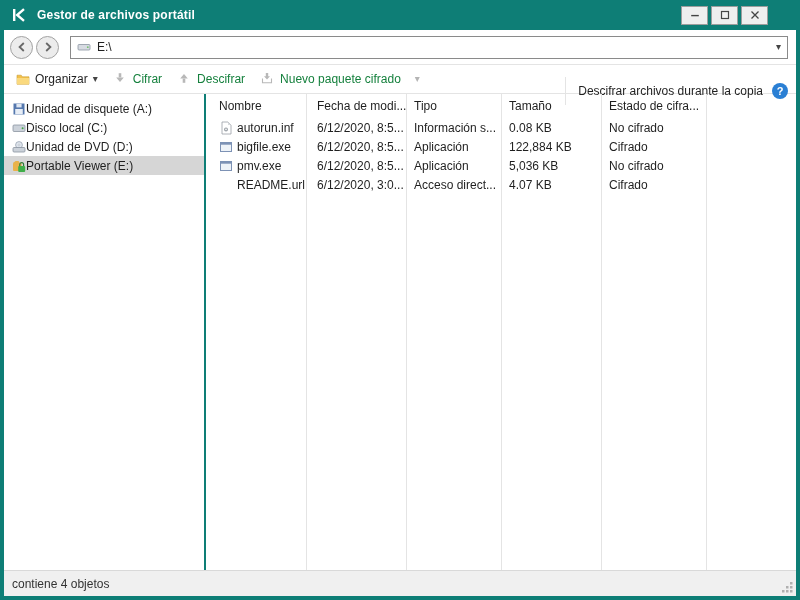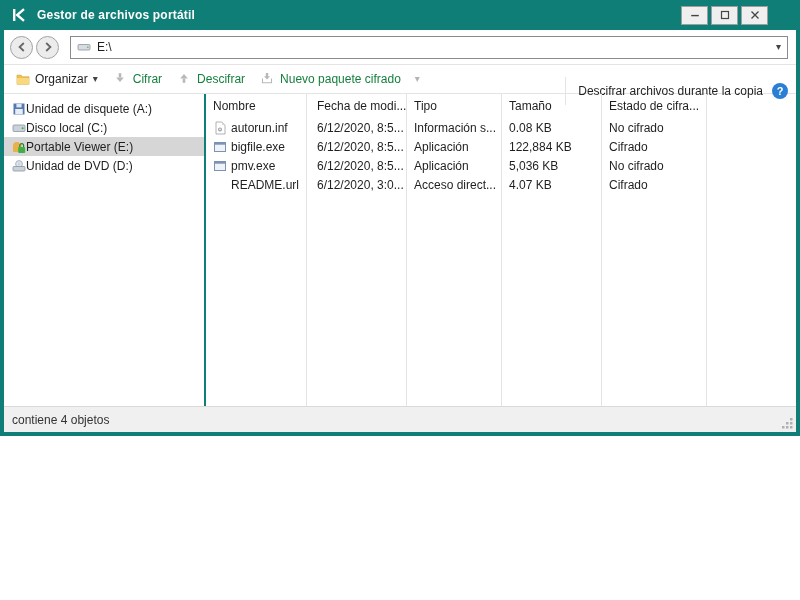--- a/index.html
+++ b/index.html
@@ -5,21 +5,21 @@
   * { box-sizing: border-box; margin: 0; padding: 0; }
   html, body { width: 800px; height: 600px; overflow: hidden; }
   body {
     font-family: "Liberation Sans", sans-serif;
     font-size: 12px;
     color: #1f1f1f;
     background: #fff;
   }
   .window {
     position: relative;
-    width: 800px; height: 436px;
+    width: 800px; height: 600px;
     background: #0e7e76;
   }
   
   .titlebar {
     height: 30px;
     display: flex; align-items: center;
     padding: 0 8px 0 10px;
     color: #fff;
   }
   .logo { width: 18px; height: 18px; margin-right: 9px; flex: 0 0 auto; display: flex; }
@@ -92,21 +92,21 @@
   .side-item.selected { background: #d6d6d6; }
   .icon14 { width: 14px; height: 14px; flex: 0 0 auto; display: flex; }
   .v-divider { width: 2px; background: #0e7e76; flex: 0 0 auto; }
   .filelist { flex: 1; position: relative; min-width: 0; }
   .gridline { position: absolute; top: 0; bottom: 0; width: 1px; background: #e4e4e4; }
   .flrow { display: flex; position: relative; }
   .header-row { height: 24px; align-items: center; }
   .header-row .cell { cursor: pointer; }
   .frow { height: 19px; align-items: center; cursor: pointer; }
   .cell { padding-left: 8px; white-space: nowrap; overflow: hidden; flex: 0 0 auto; display: flex; align-items: center; }
-  .c-name { width: 100px; gap: 4px; padding-left: 7px; }
+  .c-name { width: 100px; gap: 4px; padding-left: 13px; }
   .c-date { width: 100px; padding-left: 11px; }
   .c-type { width: 95px; }
   .c-size { width: 100px; }
   .c-status { width: 105px; }
   
   .statusbar {
     height: 26px; flex: 0 0 auto;
     background: #f0f0f0; border-top: 1px solid #d9d9d9;
     display: flex; align-items: center; padding-left: 8px;
     position: relative; color: #333;
@@ -239,40 +239,40 @@
         </div>
         <div class="side-item">
           <span class="icon14">
             <svg viewBox="0 0 14 14" width="14" height="14">
                 <rect x="1" y="4" width="12" height="6.5" rx="1" fill="#ccd2da" stroke="#8b94a1" stroke-width="0.8"></rect>
                 <circle cx="10.6" cy="7.2" r="1" fill="#43a546"></circle>
               </svg>
           </span>
           <span>Disco local (C:)</span>
         </div>
+        <div class="side-item">
+          <span class="icon14">
+            <svg viewBox="0 0 14 14" width="14" height="14">
+                <circle cx="7" cy="5" r="3.4" fill="#e3e8f0" stroke="#98a2b0" stroke-width="0.8"></circle>
+                <circle cx="7" cy="5" r="1" fill="#fff" stroke="#98a2b0" stroke-width="0.5"></circle>
+                <rect x="1" y="7.5" width="12" height="4.5" rx="1" fill="#ccd2da" stroke="#8b94a1" stroke-width="0.8"></rect>
+              </svg>
+          </span>
+          <span>Unidad de DVD (D:)</span>
+        </div>
         <div class="side-item selected">
           <span class="icon14">
             <svg viewBox="0 0 14 14" width="14" height="14">
                 <path d="M1 4 l2.6-2 h3 l1 2z" fill="#e8b24a"></path>
                 <rect x="1" y="3.8" width="8.6" height="8.2" rx="1" fill="#e8b24a"></rect>
                 <rect x="6.2" y="7" width="7" height="6" rx="1" fill="#3fae49"></rect>
                 <path d="M7.8 7 V5.6 a1.9 1.9 0 0 1 3.8 0 V7" fill="none" stroke="#2e7d36" stroke-width="1.2"></path>
               </svg>
           </span>
           <span>Portable Viewer (E:)</span>
-        </div>
-        <div class="side-item">
-          <span class="icon14">
-            <svg viewBox="0 0 14 14" width="14" height="14">
-                <circle cx="7" cy="5" r="3.4" fill="#e3e8f0" stroke="#98a2b0" stroke-width="0.8"></circle>
-                <circle cx="7" cy="5" r="1" fill="#fff" stroke="#98a2b0" stroke-width="0.5"></circle>
-                <rect x="1" y="7.5" width="12" height="4.5" rx="1" fill="#ccd2da" stroke="#8b94a1" stroke-width="0.8"></rect>
-              </svg>
-          </span>
-          <span>Unidad de DVD (D:)</span>
         </div>
       </div>
 
       <div class="v-divider"></div>
 
       <div class="filelist">
         <div class="gridline" style="left:100px"></div>
         <div class="gridline" style="left:200px"></div>
         <div class="gridline" style="left:295px"></div>
         <div class="gridline" style="left:395px"></div>

